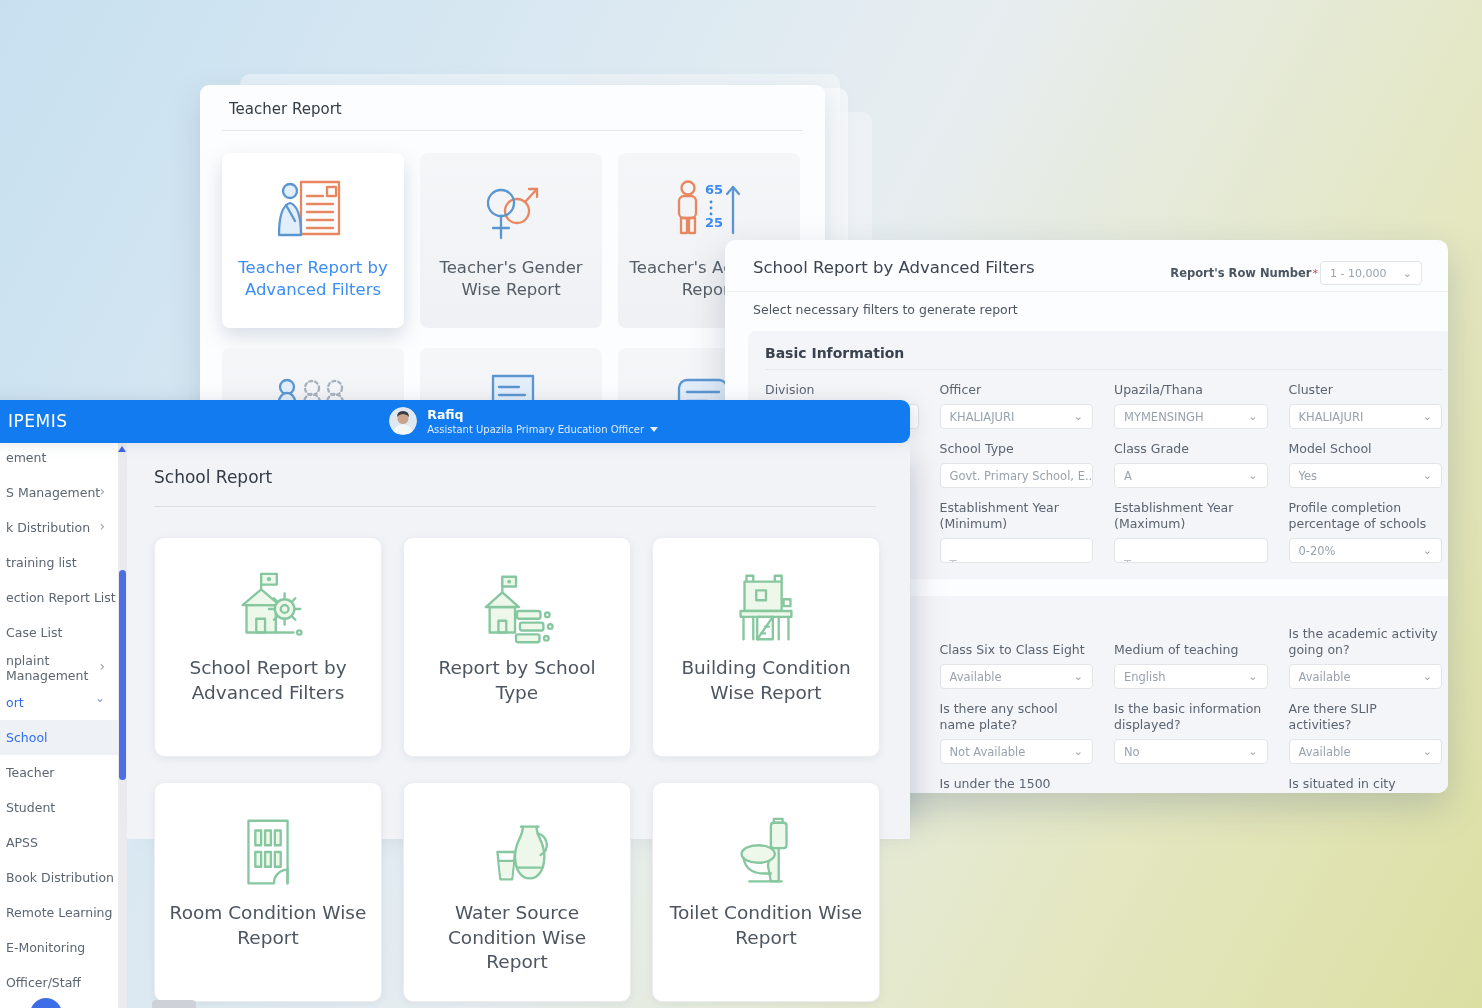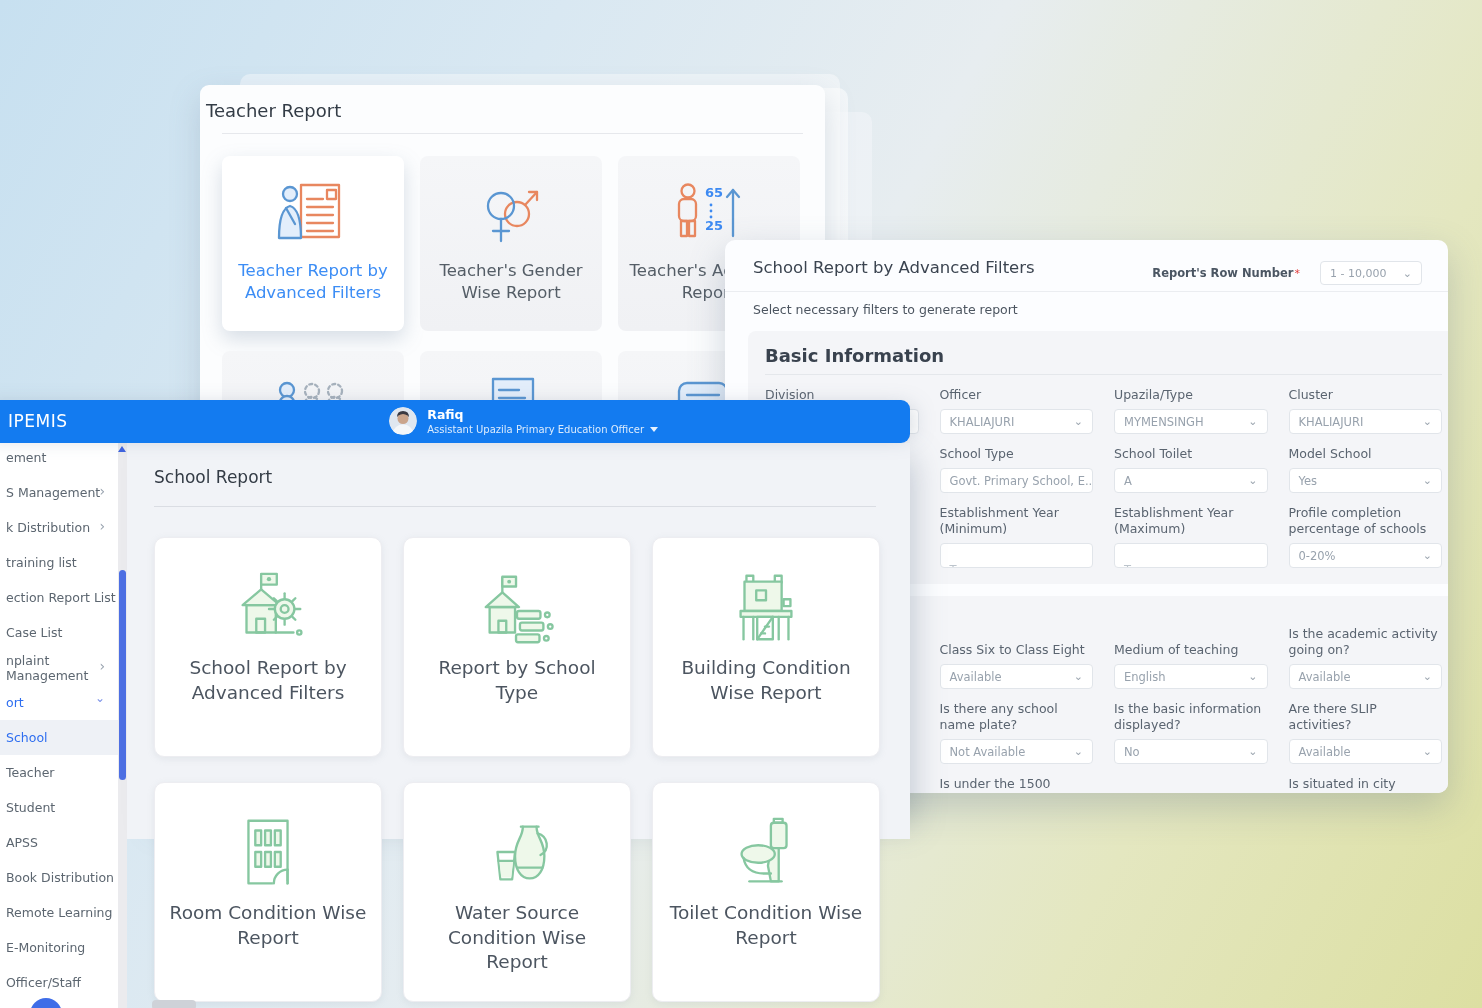--- a/index.html
+++ b/index.html
@@ -6,51 +6,51 @@
   #stage{position:relative;width:1482px;height:1008px;overflow:hidden;margin:0 auto;
     background:linear-gradient(118deg,#c7e0f0 0%,#d9e8f2 28%,#e7edf0 50%,#e4e7c0 78%,#dcdfa2 100%);}
   
   .ghost{position:absolute;border-radius:10px;z-index:1;}
   .g0{left:240px;top:74px;width:600px;height:380px;background:rgba(255,255,255,.42);}
   .g1{left:214px;top:88px;width:634px;height:466px;background:rgba(255,255,255,.55);}
   .g2{left:230px;top:112px;width:642px;height:440px;background:rgba(252,253,255,.34);}
   
   .t-panel{position:absolute;left:200px;top:85px;width:625px;height:420px;background:#fcfdfe;border-radius:9px;
     box-shadow:0 12px 30px rgba(110,130,155,.25);z-index:2;}
-  .t-title{font-size:18px;color:#333c46;padding:15px 6px 12px;}
+  .t-title{font-size:15px;color:#333c46;padding:15px 29px 12px;}
   .t-div{border-bottom:1px solid #e6e8ec;margin:0 22px;}
   .t-cards{display:grid;grid-template-columns:repeat(3,182px);gap:16px;margin:22px 22px 0;}
   .t-card{height:175px;border-radius:8px;background:linear-gradient(180deg,#f5f6f8,#f0f1f4);display:flex;flex-direction:column;align-items:center;}
   .t-card.active{background:#fff;box-shadow:0 8px 20px rgba(120,140,165,.28);}
   .t-card svg{margin-top:24px;}
   .t-label{margin-top:10px;font-size:16.5px;line-height:1.32;color:#545d66;text-align:center;padding:0 8px;}
   .t-card.active .t-label{color:#3c8df5;}
   .t-cards.row2{margin-top:20px;}
   
   .a-panel{position:absolute;left:725px;top:240px;width:723px;height:553px;background:#fcfdff;border-radius:10px;
     box-shadow:0 14px 36px rgba(95,115,140,.3);z-index:3;overflow:hidden;}
   .a-title{position:absolute;left:28px;top:18px;font-size:16.5px;color:#3b4450;}
   .a-rownum{position:absolute;right:26px;top:21px;display:flex;align-items:center;}
   .a-rownum .rlabel{font-size:11.5px;color:#4b5663;font-weight:bold;}
   .a-rownum .star{color:#e23b3b;font-size:11px;margin-left:1px;}
   .a-div{position:absolute;left:0;right:0;top:51px;border-bottom:1px solid #ebedf1;}
   .a-sub{position:absolute;left:28px;top:62px;font-size:12.5px;color:#4c5560;}
   .a-card{position:absolute;left:23px;width:677px;background:#f4f5f8;border-radius:8px;}
   .a-card.basic{top:91px;padding:14px 17px 16px;}
   .a-card.more{top:356px;height:320px;padding:30px 17px 0;}
-  .b-head{font-size:18px;font-weight:bold;color:#39424e;}
+  .b-head{font-size:14px;font-weight:bold;color:#39424e;}
   .b-div{border-bottom:1px solid #e4e7eb;margin:8px 0 12px;}
   .fgrid{display:grid;grid-template-columns:repeat(4,1fr);column-gap:21px;row-gap:12px;}
   .field{display:flex;flex-direction:column;justify-content:flex-end;min-width:0;}
   .lbl{font-size:12.5px;color:#5a6470;line-height:1.28;margin-bottom:6px;}
   .sel,.inp{height:25px;box-sizing:border-box;background:#fff;border:1px solid #e1e5ea;border-radius:4px;
     display:flex;align-items:center;justify-content:space-between;padding:0 9px;font-size:11.5px;color:#98a2ad;white-space:nowrap;overflow:hidden;}
   .sel::after{content:"⌄";color:#9aa4ae;font-size:11px;margin-left:6px;flex:0 0 auto;}
   .sel.updown::after{content:"⇕";font-size:10px;}
-  .sel.small{width:102px;height:24px;margin-left:20px;font-size:11px;}
+  .sel.small{width:102px;height:24px;margin-left:2px;font-size:11px;}
   .inp .ph{color:#bcc4cc;margin-top:28px;}
   
   .hdr{position:absolute;left:-40px;top:400px;width:950px;height:43px;background:#137bf0;border-radius:0 9px 9px 0;z-index:6;
     box-shadow:10px 0 24px -10px rgba(80,100,125,.4);}
   .logo{position:absolute;left:48px;top:11px;color:#fff;font-size:17px;font-weight:normal;letter-spacing:.5px;}
   .profile{position:absolute;right:252px;top:7px;display:flex;align-items:center;}
   .uname{color:#fff;font-size:12.5px;font-weight:bold;line-height:1.25;}
   .urole{color:rgba(255,255,255,.85);font-size:10px;line-height:1.3;}
   .caret{display:inline-block;margin-left:6px;width:0;height:0;border-left:4px solid transparent;border-right:4px solid transparent;border-top:5px solid rgba(255,255,255,.9);vertical-align:middle;}
   .avatar{width:28px;height:28px;border-radius:50%;overflow:hidden;margin-right:10px;flex:0 0 auto;}
@@ -199,41 +199,41 @@
               <span>MYMENSINGH</span>
             </div>
         </div>
         <div class="field">
           <div class="lbl">Officer</div>
           <div class="sel">
               <span>KHALIAJURI</span>
             </div>
         </div>
         <div class="field">
-          <div class="lbl">Upazila/Type</div>
+          <div class="lbl">Upazila/Thana</div>
           <div class="sel">
               <span>MYMENSINGH</span>
             </div>
         </div>
         <div class="field">
           <div class="lbl">Cluster</div>
           <div class="sel">
               <span>KHALIAJURI</span>
             </div>
         </div>
 
         <div class="field"></div>
         <div class="field">
           <div class="lbl">School Type</div>
           <div class="sel updown">
               <span>Govt. Primary School, E...</span>
             </div>
         </div>
         <div class="field">
-          <div class="lbl">School Toilet</div>
+          <div class="lbl">Class Grade</div>
           <div class="sel">
               <span>A</span>
             </div>
         </div>
         <div class="field">
           <div class="lbl">Model School</div>
           <div class="sel">
               <span>Yes</span>
             </div>
         </div>

